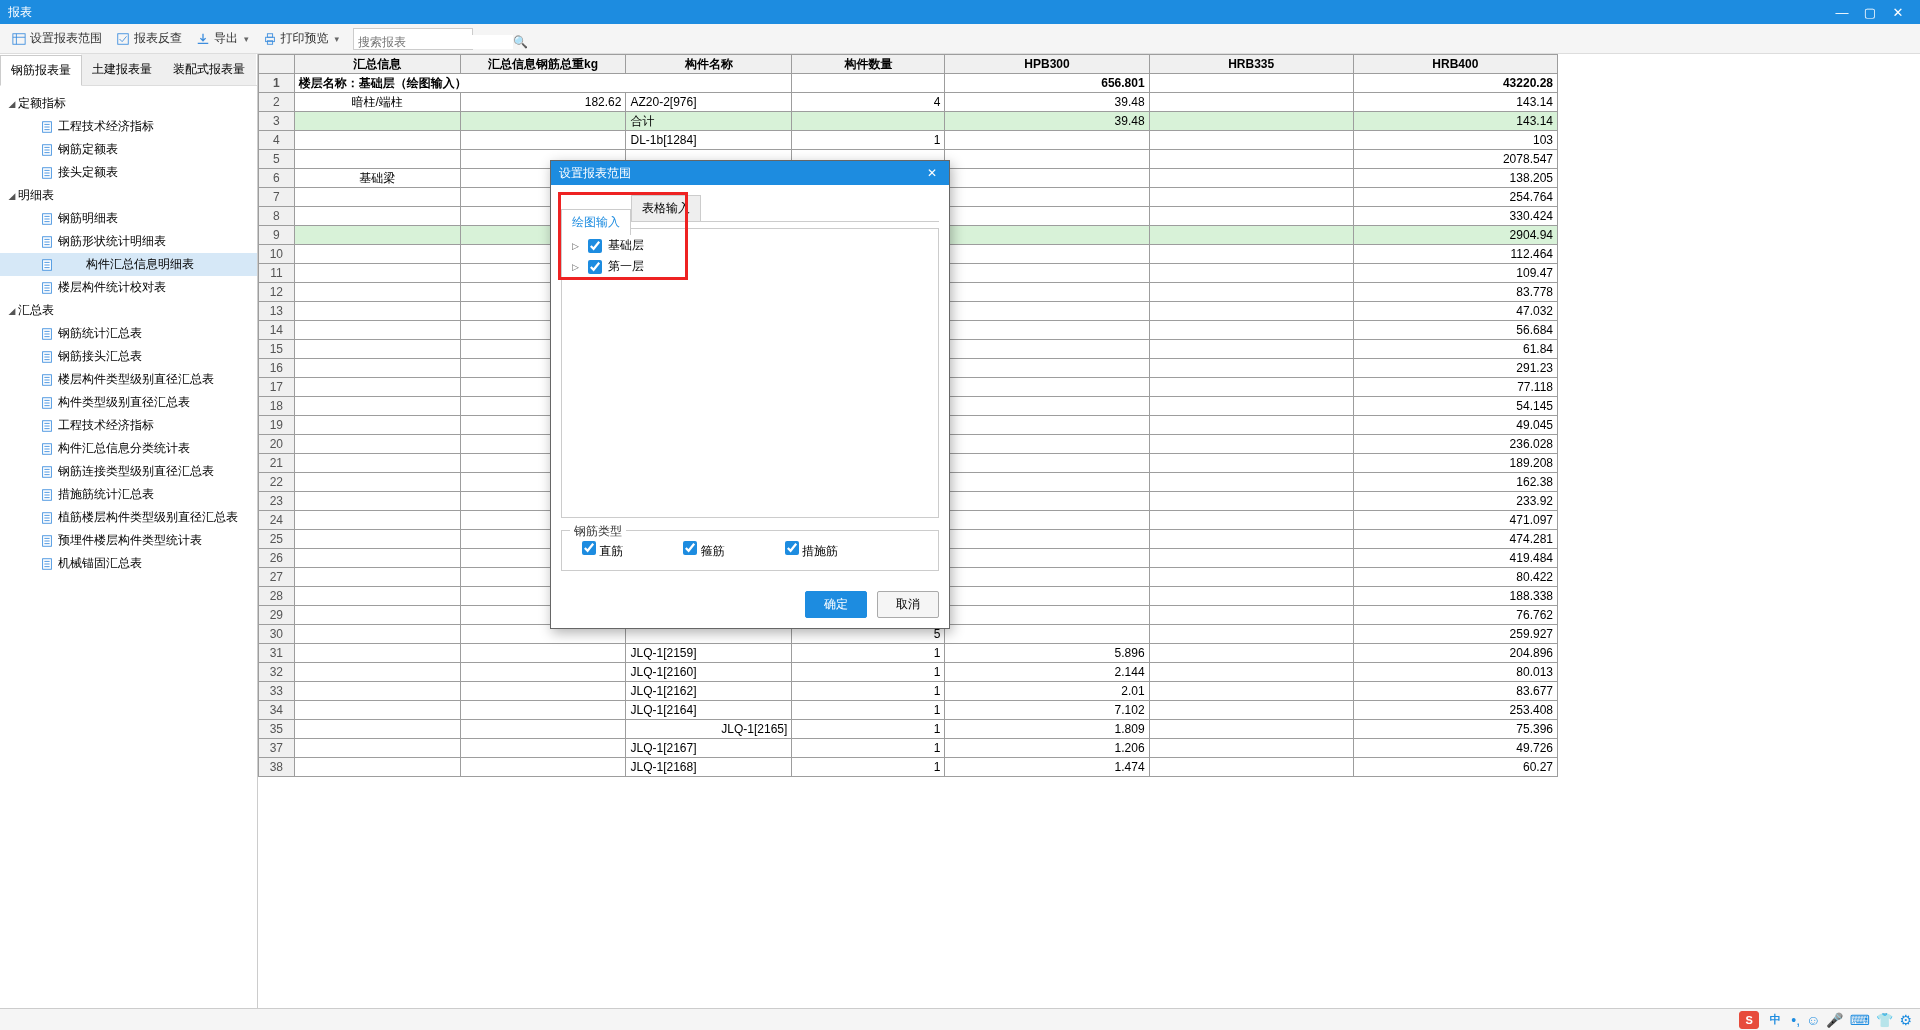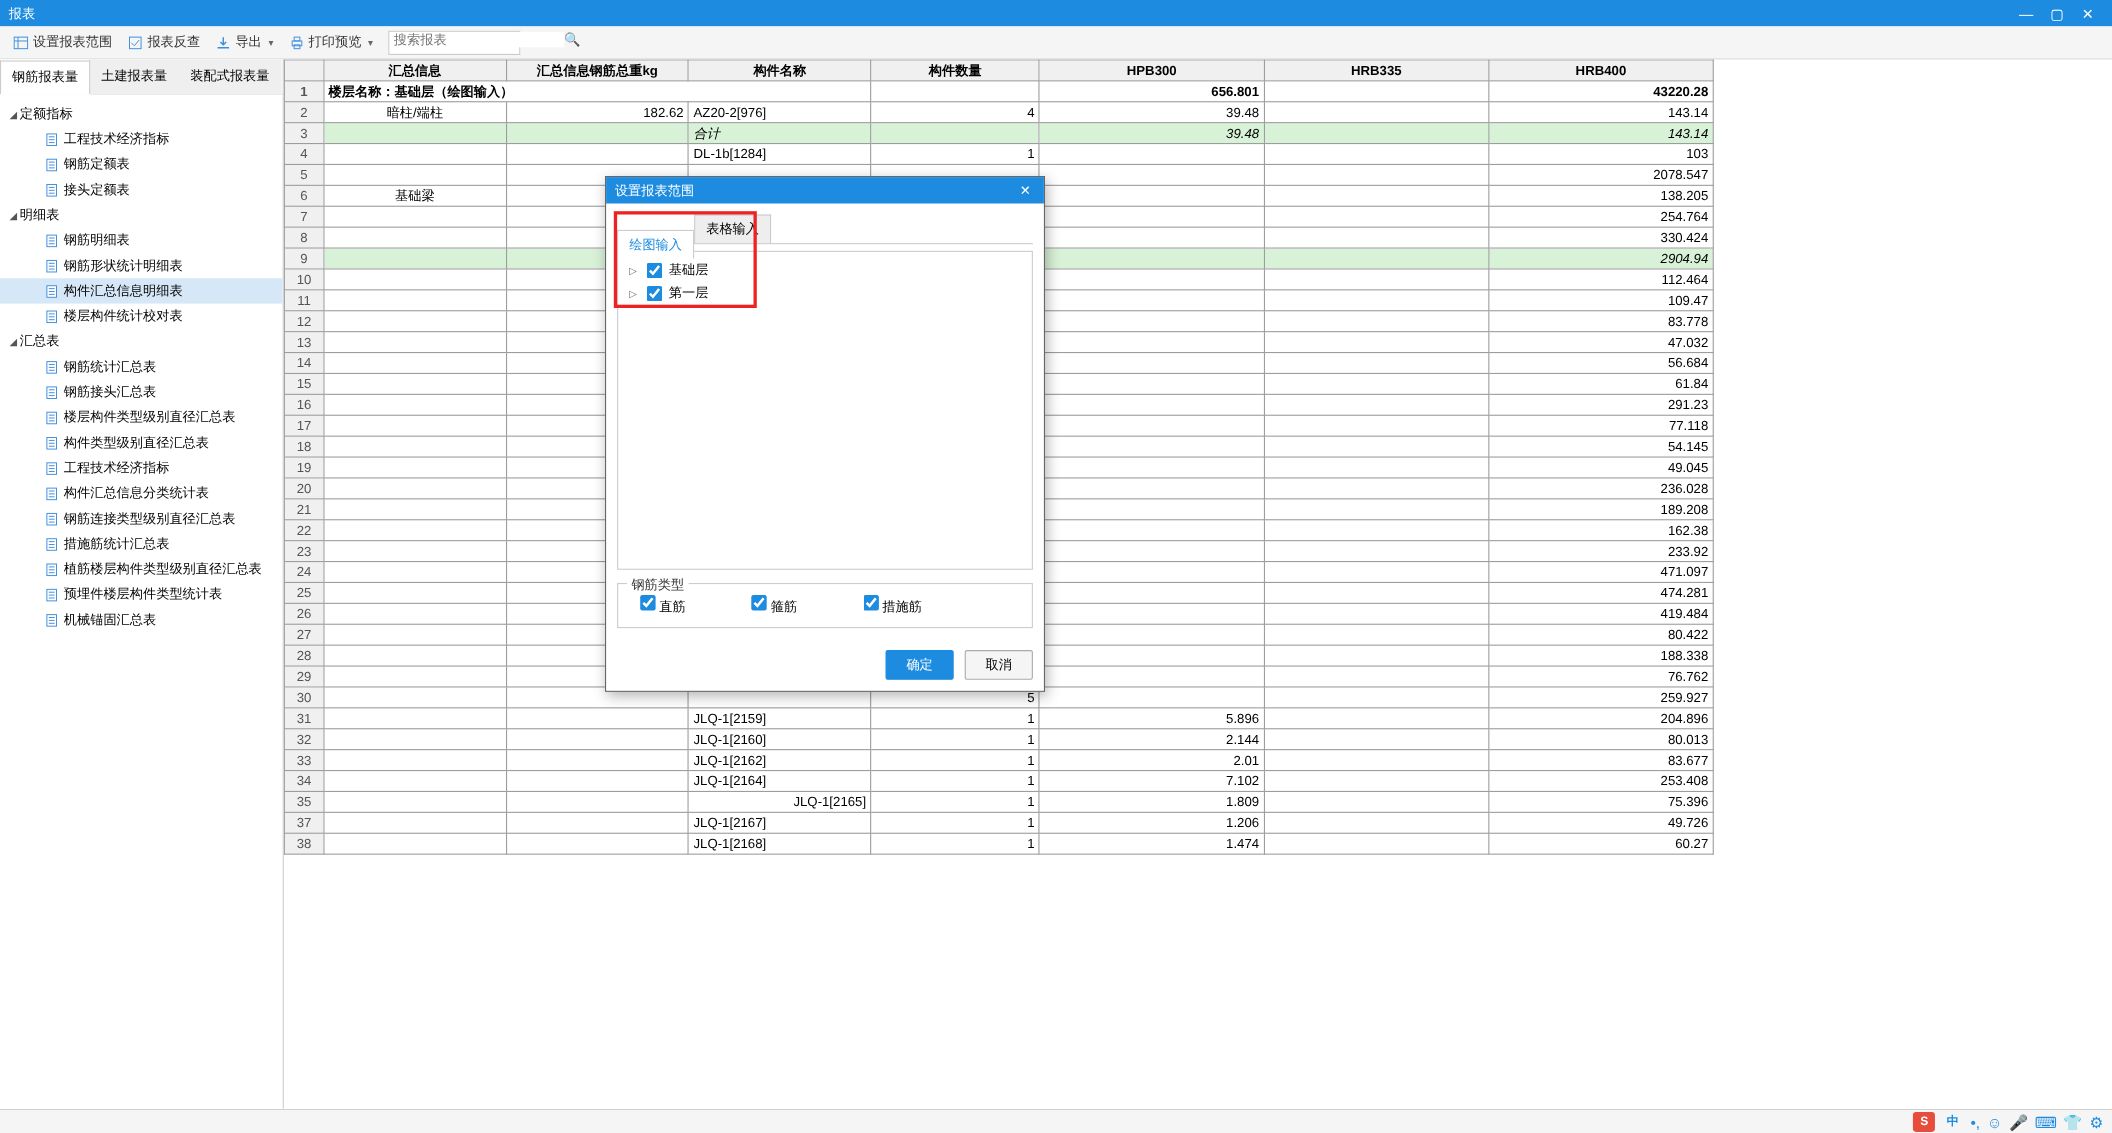--- a/index.html
+++ b/index.html
@@ -6,50 +6,50 @@
 body { background: #fff; overflow: hidden; }
 
 .titlebar { height: 24px; background: #1d8ce0; color: #fff; display: flex; align-items: center; padding: 0 8px; }
 .titlebar .title { flex: 1; }
 .titlebar .wbtn { width: 28px; text-align: center; cursor: pointer; color: #fff; font-size: 13px; }
 
 .toolbar { height: 30px; background: #f5f5f5; border-bottom: 1px solid #ddd; display: flex; align-items: center; padding: 0 6px; gap: 2px; }
 .tool { display: flex; align-items: center; gap: 4px; padding: 3px 6px; cursor: pointer; color: #333; border-radius: 2px; }
 .tool .icn { width: 14px; height: 14px; display: inline-block; }
 .tool .caret { font-size: 9px; color: #666; margin-left: 2px; }
-.searchbox { margin-left: 6px; display: flex; align-items: flex-start; border: 1px solid #ccc; height: 22px; width: 120px; background: #fff; padding: 0 4px; }
+.searchbox { margin-left: 6px; display: flex; align-items: flex-end; border: 1px solid #ccc; height: 22px; width: 120px; background: #fff; padding: 0 4px; }
 .searchbox input { border: none; outline: none; flex: 1; font-size: 12px; }
 .searchbox .mag { color: #3c8dde; }
 
 .main { display: flex; height: calc(100vh - 24px - 30px - 22px); }
 
 .sidebar { width: 258px; border-right: 1px solid #ccc; display: flex; flex-direction: column; background:#fff; }
 .sidetabs { display: flex; border-bottom: 1px solid #ddd; }
 .sidetab { padding: 6px 10px; cursor: pointer; border: 1px solid transparent; border-bottom:none; background:#efefef; margin-right:-1px; }
 .sidetab.active { background:#fff; border-color:#ccc; border-bottom:1px solid #fff; position:relative; top:1px; }
 .tree { flex: 1; overflow: auto; padding: 6px 0; }
 .tnode { display: flex; align-items: center; padding: 3px 6px; cursor: pointer; }
 .tnode.cat { font-weight: normal; }
 .tnode .tri { width:12px; text-align:center; font-size:9px; color:#555; }
 .tnode.leaf { padding-left: 40px; }
-.tnode.selected { background: #d6e8f7; }
+.tnode.selected { background: #d6e8f7; gap: 28px; }
 .doc-icn { width:14px; height:14px; display:inline-flex; align-items:center; justify-content:center; margin-right:4px; }
 .doc-icn svg { width:14px; height:14px; }
 
 .gridwrap { flex: 1; overflow: auto; position: relative; }
 table.grid { border-collapse: collapse; width: 1300px; table-layout: fixed; }
 table.grid th, table.grid td { border: 1px solid #9d9d9d; height: 19px; padding: 0 4px; white-space: nowrap; overflow:hidden; }
 table.grid th { background: #f0f0f0; font-weight: bold; text-align: center; }
 .rownum { width:28px; background:#f0f0f0; text-align:center; color:#555; }
 .col-a { width:130px; text-align:center; }
 .col-b { width:130px; text-align:right; }
 .col-c { width:130px; }
 .col-d { width:120px; text-align:right; }
 .col-e,.col-f,.col-g { width:160px; text-align:right; }
-tr.hl td:not(.rownum) { background: #d8f2d8; font-style: italic; }
+tr.hl td:not(.rownum) { background: #d8f2d8; }
 tr.hdrrow td { font-weight: bold; }
 
 .modal-back { position: fixed; left:0; top:0; right:0; bottom:0; pointer-events:none; }
 .modal { position: absolute; left: 550px; top: 160px; width: 400px; background:#fff; border:1px solid #666; box-shadow: 2px 4px 12px rgba(0,0,0,.3); pointer-events:auto; }
 .modal-title { background:#1d8ce0; color:#fff; height:24px; display:flex; align-items:center; padding:0 8px; }
 .modal-title span:first-child { flex:1; }
 .modal-close { cursor:pointer; padding: 0 4px; }
 .modal-body { padding: 10px; }
 .modaltabs { display:flex; border-bottom:1px solid #ccc; margin-bottom:6px; }
 .mtab { padding:4px 10px; border:1px solid #ccc; border-bottom:none; background:#eee; cursor:pointer; }

